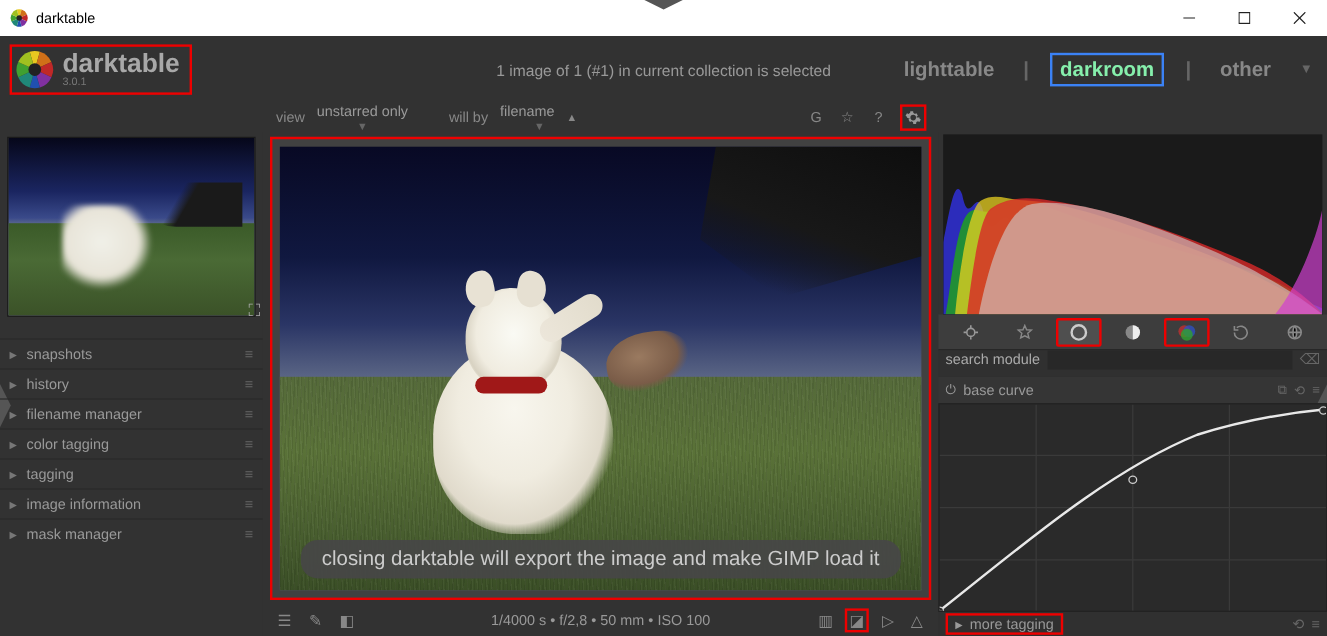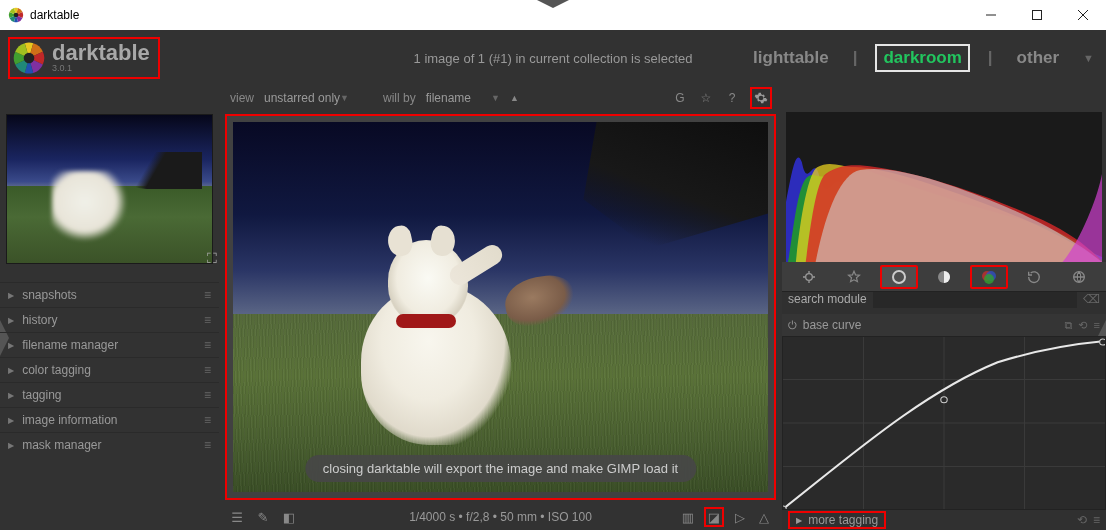--- a/index.html
+++ b/index.html
@@ -15,26 +15,26 @@
   
   .topstrip { height: 56px; display: flex; align-items: center; padding: 0 12px 0 8px; position: relative; }
   .logo-box { border: 2px solid #e00; padding: 2px 8px 2px 2px; display: flex; align-items: center; gap: 6px; }
   .logo-wheel { width: 34px; height: 34px; }
   .logo-text { font-size: 22px; font-weight: bold; color: #a8a8a8; line-height: 0.95; }
   .logo-ver { font-size: 9px; color: #777; }
   .top-center { position: absolute; left: 50%; transform: translateX(-50%); font-size: 13px; color: #999; }
   .top-nav { margin-left: auto; display: flex; align-items: center; gap: 18px; font-size: 17px; color: #888; font-weight: bold; }
   .top-nav .nav-sep { color: #666; }
   .top-nav .nav-link { padding: 2px 6px; }
-  .top-nav .nav-active { border: 2px solid #e5e5e5; color: #22c55e; }
+  .top-nav .nav-active { border: 2px solid #3b82f6; color: #86efac; }
   .top-nav .nav-arrow { font-size: 11px; color: #666; }
   .top-chevron { position: absolute; top: -1px; left: 50%; transform: translateX(-50%); width: 0; height: 0; border-left: 18px solid transparent; border-right: 18px solid transparent; border-top: 9px solid #555; }
   
   .filterrow { height: 24px; display: flex; align-items: center; gap: 10px; padding: 0 10px 0 230px; font-size: 12px; color: #888; position: relative; }
-  .filterrow .dd { color: #9a9a9a; display: inline-flex; align-items: center; gap: 0; }
+  .filterrow .dd { color: #9a9a9a; display: inline-flex; align-items: center; gap: 0; flex-direction: column; }
   .filterrow .dd-arrow { font-size: 9px; color: #666; }
   .filterrow .right-icons { position: absolute; right: 334px; display: flex; align-items: center; gap: 10px; }
   .filterrow .ico { width: 16px; height: 16px; display: flex; align-items: center; justify-content: center; font-size: 12px; color: #888; }
   .gear-box { border: 2px solid #e00; width: 22px; height: 22px; display: flex; align-items: center; justify-content: center; }
   
   .maingrid { flex: 1; display: grid; grid-template-columns: 219px 1fr 324px; min-height: 0; }
   
   .leftpanel { display: flex; flex-direction: column; background: #323232; }
   .nav-thumb { height: 150px; margin: 4px 6px; position: relative; border: 1px solid #1a1a1a; overflow: hidden; }
   .nav-thumb .sky { position: absolute; inset: 0; background: linear-gradient(180deg, #06071a 0%, #1a2560 30%, #3a4a8a 45%, #6a7590 50%); }
@@ -55,21 +55,21 @@
   .canvas .grass::before { content:""; position:absolute; inset:0; background: repeating-linear-gradient(92deg, rgba(0,0,0,0.08) 0 1px, transparent 1px 3px), repeating-linear-gradient(85deg, rgba(255,255,255,0.04) 0 1px, transparent 1px 4px); }
   .canvas .arm { position: absolute; right: 0; top: 0; width: 58%; height: 55%; }
   .canvas .arm::before { content:""; position:absolute; top:0; right:0; width:85%; height:100%; background: linear-gradient(200deg, #0e0e0e 0%, #181818 35%, transparent 55%); clip-path: polygon(35% 0, 100% 0, 100% 45%, 55% 62%, 30% 38%); }
   .canvas .hand { position:absolute; right: 36%; top: 42%; width: 70px; height: 48px; background: radial-gradient(ellipse at 40% 40%, #9a7a60 0%, #7a5c48 55%, transparent 70%); border-radius: 50% 40% 50% 40%; transform: rotate(-10deg); }
   .canvas .dog-body { position:absolute; left: 24%; top: 44%; width: 150px; height: 160px; background: radial-gradient(ellipse at 45% 35%, #f8f6ee 0%, #f0ece0 40%, #e0dacb 65%, transparent 75%); border-radius: 48% 50% 42% 45%; }
   .canvas .dog-head { position:absolute; left: 29%; top: 32%; width: 80px; height: 85px; background: radial-gradient(ellipse at 50% 45%, #fafaf4 0%, #f0ece0 55%, #d8d2c2 72%, transparent 80%); border-radius: 50% 55% 48% 48%; }
   .canvas .ear1 { position:absolute; left: 29%; top: 28%; width: 24px; height: 30px; background: #e8e2d4; border-radius: 60% 40% 50% 50%; transform: rotate(-12deg); }
   .canvas .ear2 { position:absolute; left: 37%; top: 28%; width: 24px; height: 30px; background: #e6e0d2; border-radius: 40% 60% 50% 50%; transform: rotate(10deg); }
   .canvas .collar { position:absolute; left: 30.5%; top: 52%; width: 60px; height: 14px; background: #a01818; border-radius: 8px; }
   .canvas .paw { position:absolute; left: 40%; top: 36%; width: 58px; height: 20px; background: linear-gradient(90deg,#ece6da, #e2dccc); border-radius: 10px; transform: rotate(-32deg); }
-  .toast { position: absolute; bottom: 10px; left: 50%; transform: translateX(-50%); background: rgba(70,70,70,0.92); padding: 6px 18px; border-radius: 14px; color: #ccc; font-size: 13px; white-space: nowrap; }
+  .toast { position: absolute; bottom: 10px; left: 50%; transform: translateX(-50%); background: rgba(70,70,70,0.92); padding: 6px 18px; border-radius: 14px; color: #ccc; font-size: 17px; white-space: nowrap; }
   .statusbar { height: 26px; display: flex; align-items: center; padding: 0 10px; gap: 12px; font-size: 12px; color: #888; position: relative; }
   .statusbar .sb-left { display:flex; gap:10px; align-items:center; }
   .statusbar .sb-center { position:absolute; left:50%; transform:translateX(-50%); color:#999; }
   .statusbar .sb-right { margin-left:auto; display:flex; gap:8px; align-items:center; }
   .statusbar .sb-ico { width:16px; height:16px; display:flex; align-items:center; justify-content:center; font-size:13px; }
   .sb-red { border:2px solid #e00; width:20px; height:20px; display:flex; align-items:center; justify-content:center; }
   
   .rightpanel { display:flex; flex-direction:column; background:#323232; }
   .histo { height: 150px; margin: 2px 4px 0 4px; position: relative; background: #1a1a1a; overflow:hidden; }
   .modgroups { height: 30px; background:#3d3d3d; display:flex; align-items:center; justify-content:space-around; padding:0 4px; border-bottom:1px solid #222; }

